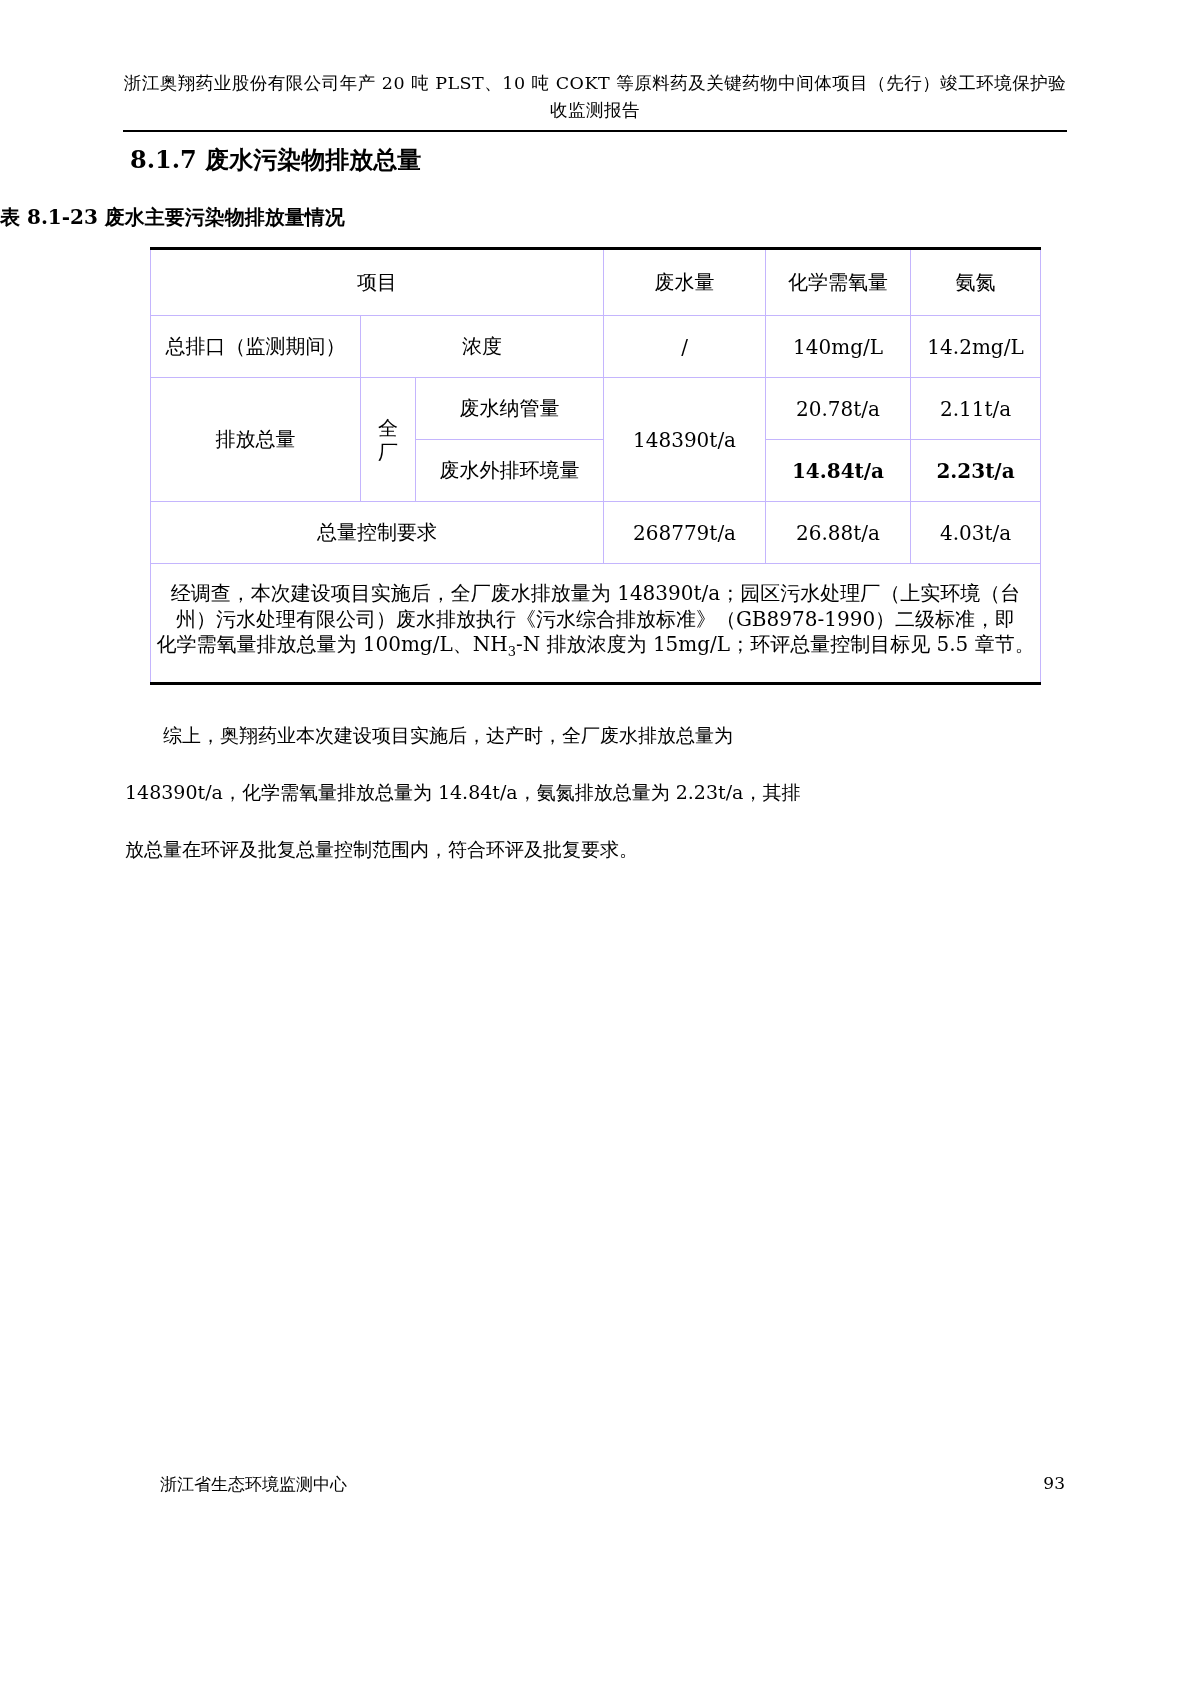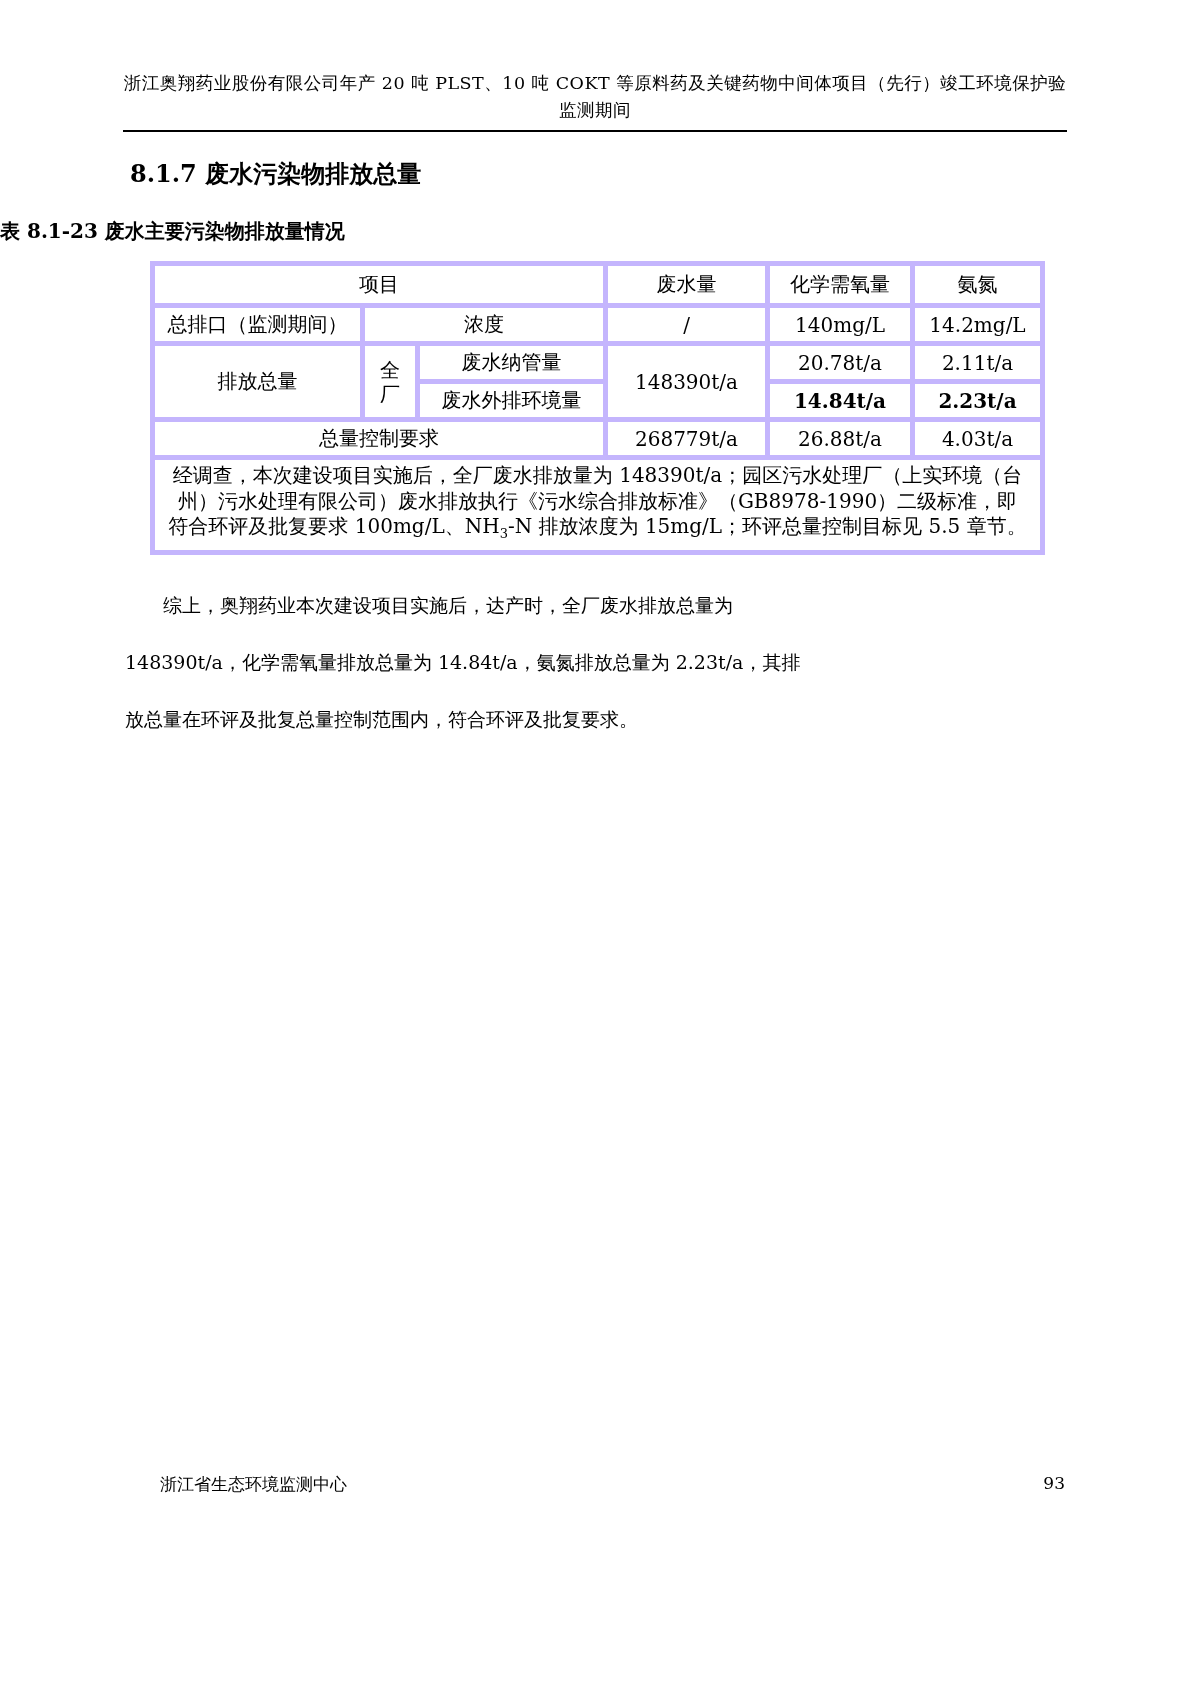--- a/index.html
+++ b/index.html
@@ -20,45 +20,45 @@
     line-height:27px;
     letter-spacing:0.5px;
   }
   .hdr-rule{
     margin:6px 123px 0 123px;
     border-top:2px solid #000;
     height:0;
   }
   
   .sec-heading{
-    margin:26px 125px 0 130px;
+    margin:12px 125px 0 130px;
     font-size:24px;
     font-weight:bold;
   }
   
   .tbl-caption{
     margin-top:28px;
     font-size:20px;
     font-weight:bold;
   }
   
   table.main{
     margin:16px 0 0 150px;
     width:890px;
     border-collapse:collapse;
     border-top:3px solid #000;
     border-bottom:3px solid #000;
     table-layout:fixed;
   }
   table.main td{
-    border:5px solid #c4b5fd;
+    border:1px solid #c4b5fd;
     text-align:center;
     vertical-align:middle;
     font-size:20px;
-    padding:3px 3px;
+    padding:17px 3px;
     height:25px;
     overflow:hidden;
   }
   table.main tr.r-head td{height:31px;}
   td.bold{font-weight:bold;}
   .stack{display:inline-block;width:1.05em;word-break:break-all;line-height:24px;}
   td.note-cell{
     text-align:left;
     font-size:19.5px;
     line-height:25.5px;
@@ -85,21 +85,21 @@
   .footer .org{position:absolute;left:35px;top:0;}
   .footer .pgnum{display:block;text-align:right;}
 </style>
 </head>
 <body>
 
 <div class="page">
 
   <div class="hdr">
     <div>浙江奥翔药业股份有限公司年产 20 吨 PLST、10 吨 COKT 等原料药及关键药物中间体项目（先行）竣工环境保护验</div>
-    <div>监测期间</div>
+    <div>收监测报告</div>
   </div>
   <div class="hdr-rule"></div>
 
   <div class="sec-heading">8.1.7 废水污染物排放总量</div>
 
   <div class="tbl-caption">表 8.1-23 废水主要污染物排放量情况</div>
 
   <table class="main">
     <colgroup>
       <col style="width:210px">
@@ -139,21 +139,21 @@
       <tr>
         <td colspan="3">总量控制要求</td>
         <td>268779t/a</td>
         <td>26.88t/a</td>
         <td>4.03t/a</td>
       </tr>
       <tr>
         <td colspan="6" class="note-cell">
           <div class="note-line">经调查，本次建设项目实施后，全厂废水排放量为 148390t/a；园区污水处理厂（上实环境（台</div>
           <div class="note-line">州）污水处理有限公司）废水排放执行《污水综合排放标准》（GB8978-1990）二级标准，即</div>
-          <div class="note-line"><span>符合环评及批复要求 100mg/L、NH</span><sub class="nsub">3</sub><span>-N 排放浓度为 15mg/L；环评总量控制目标见 5.5 章节。</span></div>
+          <div class="note-line"><span>化学需氧量排放总量为 100mg/L、NH</span><sub class="nsub">3</sub><span>-N 排放浓度为 15mg/L；环评总量控制目标见 5.5 章节。</span></div>
         </td>
       </tr>
     </tbody>
   </table>
 
   <div class="para">
     <div class="indent">综上，奥翔药业本次建设项目实施后，达产时，全厂废水排放总量为</div>
     <div>148390t/a，化学需氧量排放总量为 14.84t/a，氨氮排放总量为 2.23t/a，其排</div>
     <div>放总量在环评及批复总量控制范围内，符合环评及批复要求。</div>
   </div>

